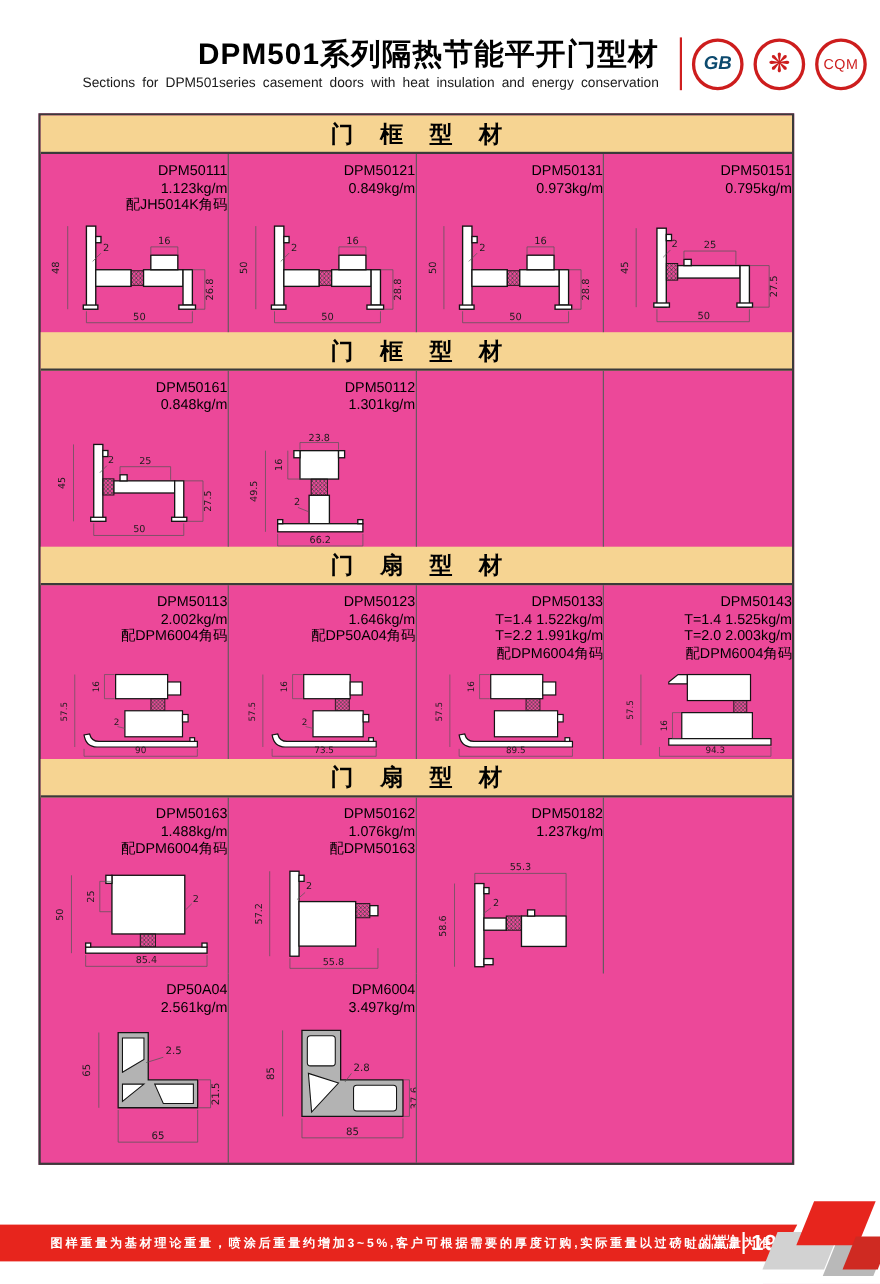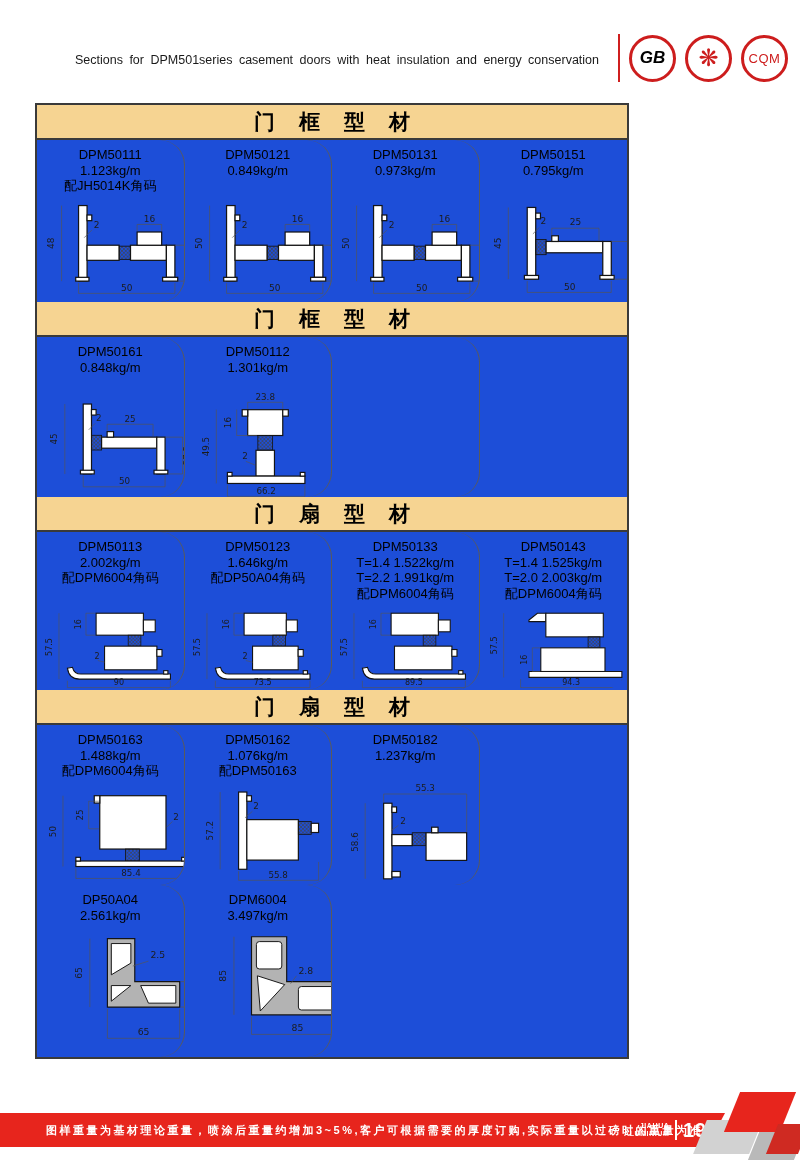--- a/index.html
+++ b/index.html
@@ -10,32 +10,32 @@
   
   .hdr { position:absolute; top:20px; left:0; right:12px; height:76px;
          display:flex; justify-content:flex-end; align-items:center; }
   .titleblk { text-align:right; margin-right:10px; }
   .t1 { font-size:27px; font-weight:bold; color:#000; line-height:31px; letter-spacing:1px; white-space:nowrap; }
   .t2 { font-size:12.5px; color:#1a1a1a; margin-top:3px; word-spacing:3px; white-space:nowrap;margin-left:16px; }
   .vline { width:2px; height:48px; background:#cf1f1f; margin:0 9px; flex:0 0 auto; }
   .logos { display:flex; gap:9px; align-items:center; }
   .logo { width:47px; height:47px; border:3px solid #cd1d1d; border-radius:50%;
           display:flex; align-items:center; justify-content:center; background:#fff; flex:0 0 auto; }
-  .logo .gb { color:#000000; font-weight:bold; font-style:italic; font-size:17px; }
+  .logo .gb { color:#0c4a6e; font-weight:bold; font-style:italic; font-size:17px; }
   .logo .flower { color:#cd1d1d; font-size:24px; line-height:24px; }
   .logo .cqm { color:#cd1d1d; font-weight:normal; font-size:13px; letter-spacing:0.5px; }
 
   
-  .table { position:absolute; left:35px; top:103px; width:594px; border:2px solid #3a3a3a; background:#1d4ed8; }
+  .table { position:absolute; left:35px; top:103px; width:687px; border:2px solid #3a3a3a; background:#ec4899; }
   .sec-head { height:35px; background:#F6D492; display:flex; align-items:center; justify-content:center;
               font-size:21px; font-weight:bold; color:#000; letter-spacing:24px; padding-left:24px;
               border-top:2px solid #3a3a3a; border-bottom:2px solid #3a3a3a; white-space:nowrap; overflow:hidden; }
   .sec-head:first-child, .sec:first-child .sec-head { border-top:none; }
   .sec-body { display:flex; }
-  .cell { width:25%; border-right:1px solid #5a5a5a; padding-top:7px; text-align:center; overflow:hidden;border-radius:25px; }
+  .cell { width:25%; border-right:1px solid #5a5a5a; padding-top:7px; text-align:right; overflow:hidden; }
   .cell:last-child { border-right:none; }
   .cl { font-size:13px; line-height:15.5px; color:#000; min-height:15.5px; white-space:nowrap; }
   .cell svg { display:block; margin:2px auto 0; }
 
   
   .o { fill:#fff; stroke:#141414; stroke-width:1.3; }
   .h { fill:url(#hp); stroke:#141414; stroke-width:0.9; }
   .d { stroke:#555; stroke-width:0.7; fill:none; }
   .t { font-family:"DejaVu Sans", sans-serif; font-size:9.5px; fill:#1c1c1c; }
   .s { fill:#b3b3b3; stroke:#141414; stroke-width:1.2; }
@@ -65,20 +65,21 @@
   <svg width="0" height="0" style="position:absolute">
     <defs>
       <pattern id="hp" patternUnits="userSpaceOnUse" width="4" height="4">
         <path d="M0,4 L4,0 M0,0 L4,4" stroke="#444" stroke-width="0.7"></path>
       </pattern>
     </defs>
   </svg>
 
   <div class="hdr">
     <div class="titleblk">
+      <div class="t1">DPM501系列隔热节能平开门型材</div>
       <div class="t2">Sections for DPM501series casement doors with heat insulation and energy conservation</div>
     </div>
     <div class="vline"></div>
     <div class="logos">
       <div class="logo">
           <span class="gb">GB</span>
         </div>
       <div class="logo">
           <span class="flower">❋</span>
         </div>

